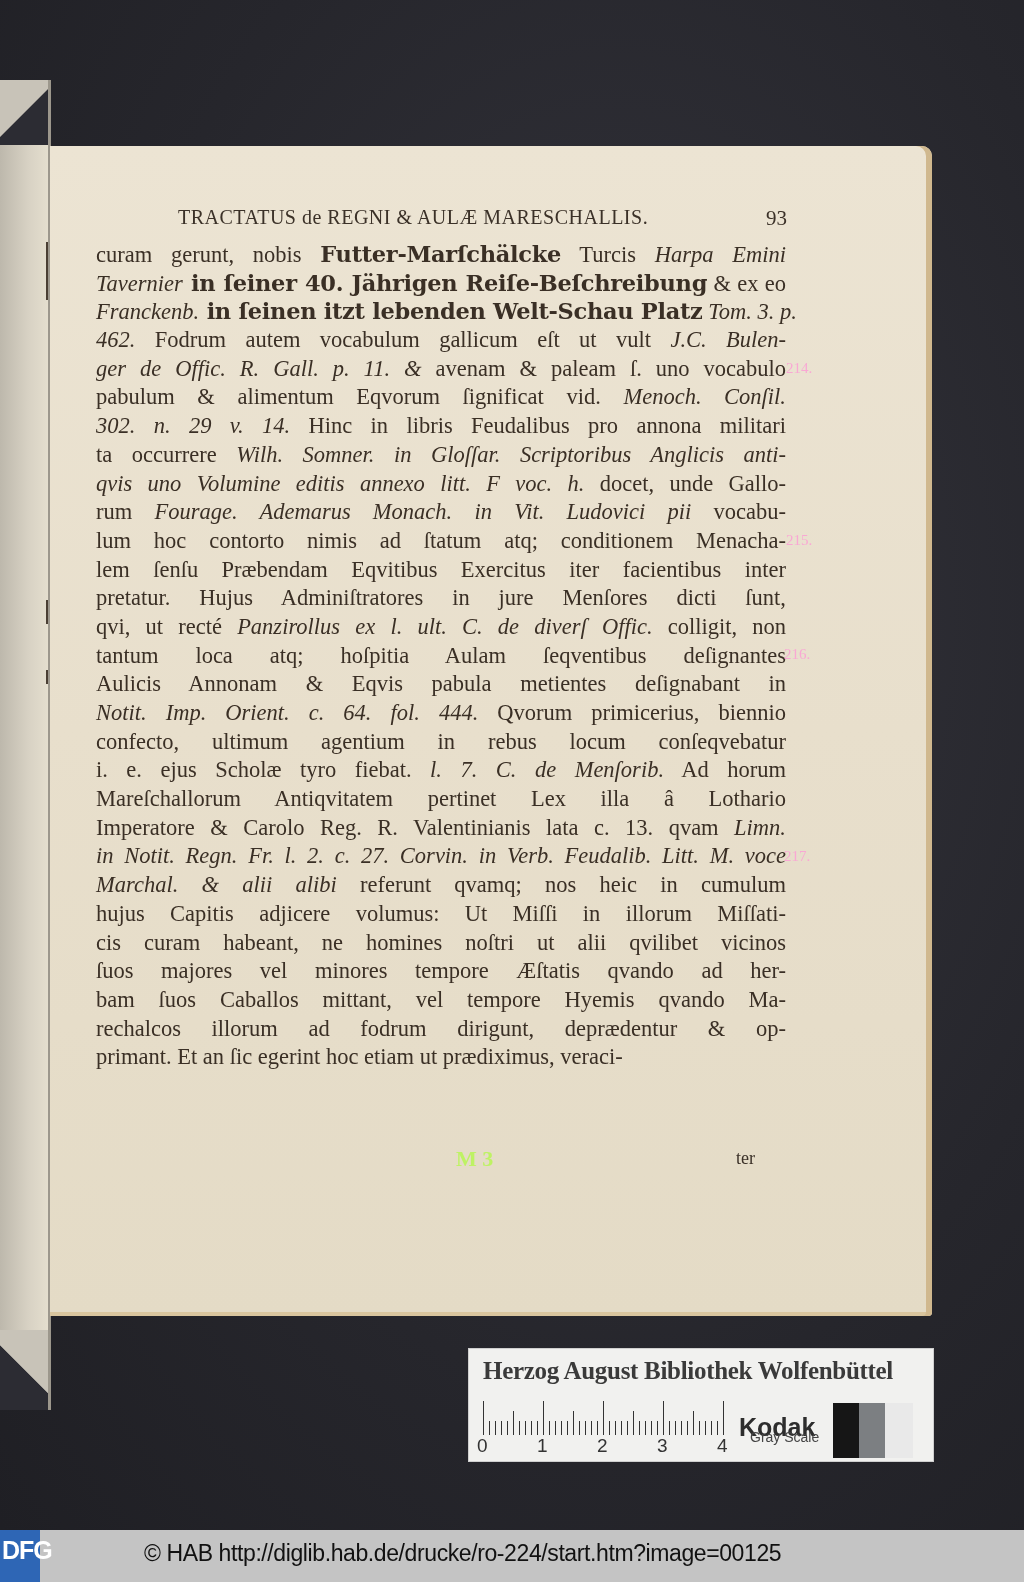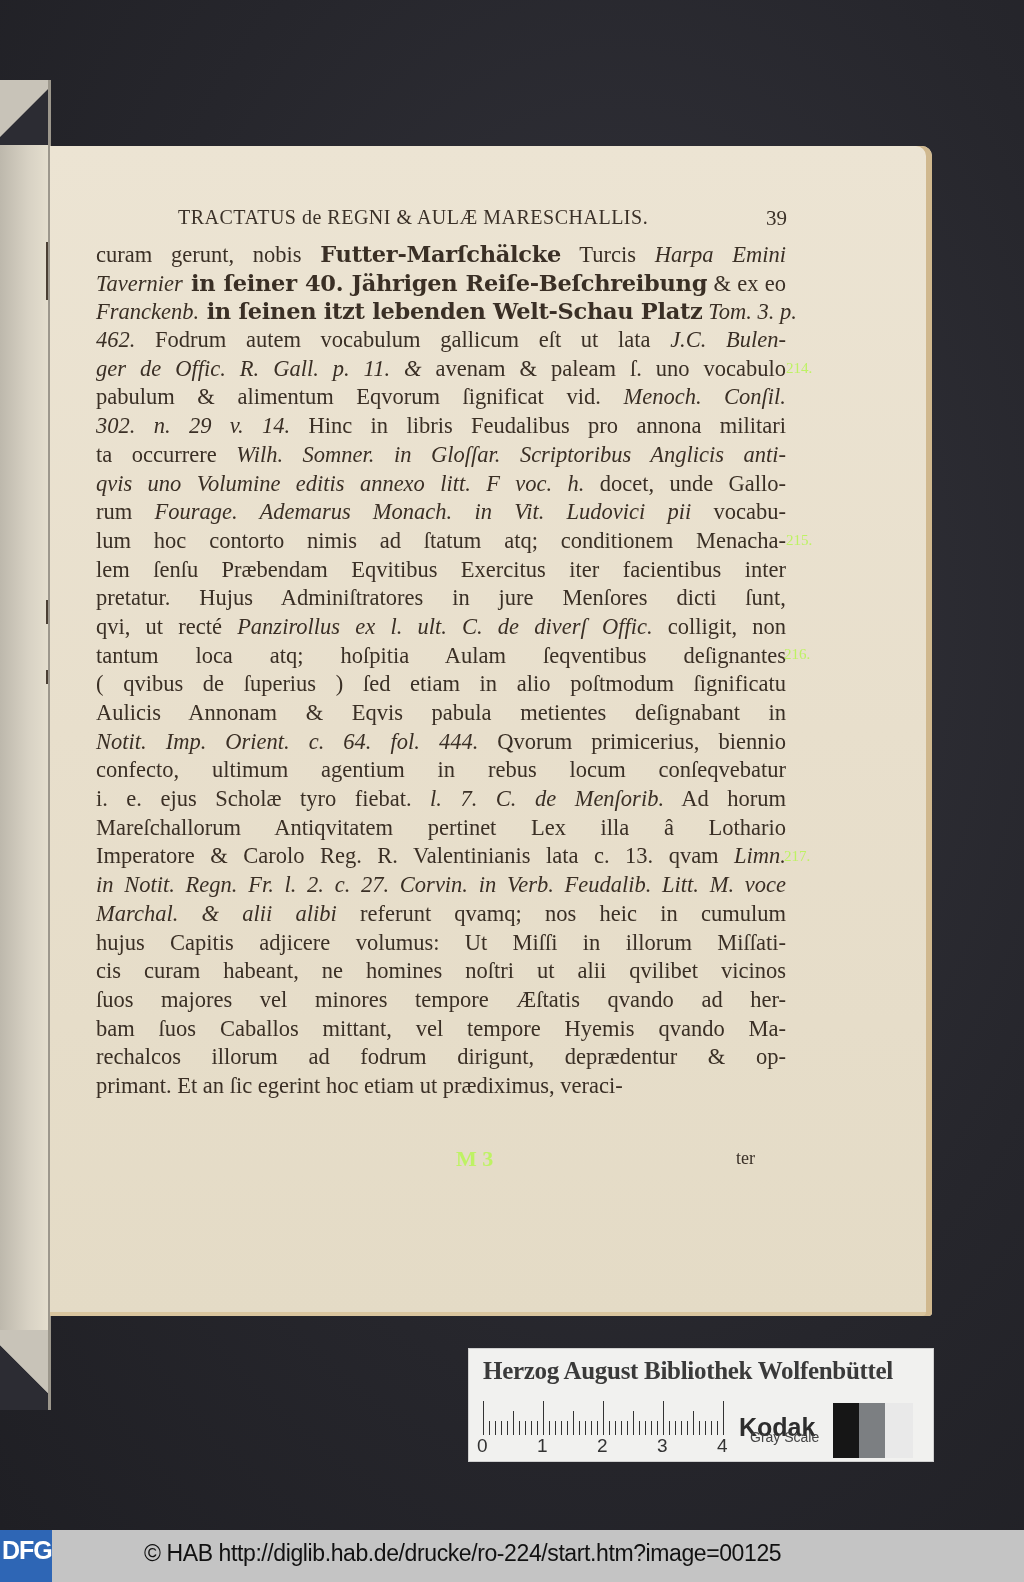--- a/index.html
+++ b/index.html
@@ -50,21 +50,21 @@
   .body-text {
     position: absolute; left: 96px; top: 240px; width: 690px;
     font-family: "Liberation Serif", serif; font-size: 22.5px; line-height: 28.7px;
     color: #3a2f25;
   }
   .line { display: block; white-space: nowrap; text-align: justify; text-align-last: justify; height: 28.7px; }
   .line.last { text-align-last: auto; }
   .it { font-style: italic; }
   .frak { font-family: "DejaVu Serif", serif; font-weight: bold; letter-spacing: -0.3px; }
   .marginal {
-    position: absolute; font-family: "Liberation Serif", serif; font-size: 15px; color: #bef264;
+    position: absolute; font-family: "Liberation Serif", serif; font-size: 15px; color: #f9a8d4;
   }
   .signature {
     position: absolute; left: 456px; top: 1146px;
     font-family: "Liberation Serif", serif; font-size: 22px; font-weight: bold; color: #bef264;
   }
   .catchword {
     position: absolute; left: 736px; top: 1148px;
     font-family: "Liberation Serif", serif; font-size: 18px; color: #3b3128;
   }
 
@@ -90,21 +90,21 @@
   .grayscale-label {
     position: absolute; left: 281px; top: 80px;
     font-family: "Liberation Sans", sans-serif; font-size: 14px; color: #444;
   }
   .swatch { position: absolute; top: 54px; height: 55px; }
 
   .footer {
     position: absolute; left: 0; top: 1530px; width: 1024px; height: 52px; background: #c4c4c4;
   }
   .dfg-logo {
-    position: absolute; left: 0; top: 0; width: 52px; height: 52px; background: #2e66b5;
+    position: absolute; left: 0; top: 0; width: 40px; height: 52px; background: #2e66b5;
     color: #fff; font-family: "Liberation Sans", sans-serif; font-weight: bold; font-size: 25px;
     line-height: 40px; text-indent: 2px; letter-spacing: -1px;
   }
   .copyright {
     position: absolute; left: 144px; top: 10px;
     font-family: "Liberation Sans", sans-serif; font-size: 23px; color: #111; white-space: nowrap;
     letter-spacing: -0.4px;
   }
 </style>
 </head>
@@ -120,39 +120,38 @@
 
 <div class="page"></div>
 
 <div class="margin-marks">
   <span style="top:2px;height:58px"></span>
   <span style="top:360px;height:24px"></span>
   <span style="top:430px;height:14px"></span>
 </div>
 
 <div class="header">TRACTATUS de REGNI &amp; AULÆ MARESCHALLIS.</div>
-<div class="page-number">39</div>
+<div class="page-number">93</div>
 
 <div class="body-text" id="body-text">
     <span class="line"><span>curam gerunt, nobis </span><span class="frak">Futter-Marſchälcke</span><span> Turcis </span><span class="it">Harpa Emini</span></span>
     <span class="line"><span class="it">Tavernier</span><span class="frak"> in ſeiner 40. Jährigen Reiſe-Beſchreibung</span><span> &amp; ex eo</span></span>
     <span class="line"><span class="it">Franckenb.</span><span class="frak"> in ſeinen itzt lebenden Welt-Schau Platz</span><span class="it"> Tom. 3. p.</span></span>
-    <span class="line"><span class="it">462.</span><span> Fodrum autem vocabulum gallicum eſt ut lata </span><span class="it">J.C. Bulen-</span></span>
+    <span class="line"><span class="it">462.</span><span> Fodrum autem vocabulum gallicum eſt ut vult </span><span class="it">J.C. Bulen-</span></span>
     <span class="line"><span class="it">ger de Offic. R. Gall. p. 11. &amp;</span><span> avenam &amp; paleam ſ. uno vocabulo</span></span>
     <span class="line"><span>pabulum &amp; alimentum Eqvorum ſignificat vid. </span><span class="it">Menoch. Conſil.</span></span>
     <span class="line"><span class="it">302. n. 29 v. 14.</span><span> Hinc in libris Feudalibus pro annona militari</span></span>
     <span class="line"><span>ta occurrere </span><span class="it">Wilh. Somner. in Gloſſar. Scriptoribus Anglicis anti-</span></span>
     <span class="line"><span class="it">qvis uno Volumine editis annexo litt. F voc. h.</span><span> docet, unde Gallo-</span></span>
     <span class="line"><span>rum </span><span class="it">Fourage. Ademarus Monach. in Vit. Ludovici pii</span><span> vocabu-</span></span>
     <span class="line"><span>lum hoc contorto nimis ad ſtatum atq; conditionem Menacha-</span></span>
     <span class="line"><span>lem ſenſu Præbendam Eqvitibus Exercitus iter facientibus inter</span></span>
     <span class="line"><span>pretatur.   Hujus Adminiſtratores in jure Menſores dicti ſunt,</span></span>
     <span class="line"><span>qvi, ut recté </span><span class="it">Panzirollus ex l. ult. C. de diverſ Offic.</span><span> colligit, non</span></span>
     <span class="line"><span>tantum  loca atq; hoſpitia  Aulam  ſeqventibus  deſignantes</span></span>
-    <span class="line"><span>( qvibus de ſuperius ) ſed etiam in alio poſtmodum ſignificatu</span></span>
     <span class="line"><span>Aulicis  Annonam &amp; Eqvis pabula  metientes  deſignabant  in</span></span>
     <span class="line"><span class="it">Notit. Imp. Orient. c. 64. fol. 444.</span><span> Qvorum primicerius, biennio</span></span>
     <span class="line"><span>confecto, ultimum  agentium in  rebus  locum  conſeqvebatur</span></span>
     <span class="line"><span>i. e.  ejus  Scholæ tyro fiebat. </span><span class="it">l. 7. C. de Menſorib.</span><span>   Ad horum</span></span>
     <span class="line"><span>Mareſchallorum  Antiqvitatem  pertinet  Lex illa â  Lothario</span></span>
     <span class="line"><span>Imperatore &amp; Carolo Reg. R. Valentinianis lata c. 13. qvam </span><span class="it">Limn.</span></span>
     <span class="line"><span class="it">in Notit. Regn. Fr. l. 2. c. 27. Corvin. in Verb. Feudalib. Litt. M. voce</span></span>
     <span class="line"><span class="it">Marchal. &amp; alii alibi</span><span> referunt qvamq; nos heic  in  cumulum</span></span>
     <span class="line"><span>hujus Capitis adjicere  volumus:  Ut Miſſi in illorum Miſſati-</span></span>
     <span class="line"><span>cis curam habeant, ne homines noſtri ut alii qvilibet vicinos</span></span>

